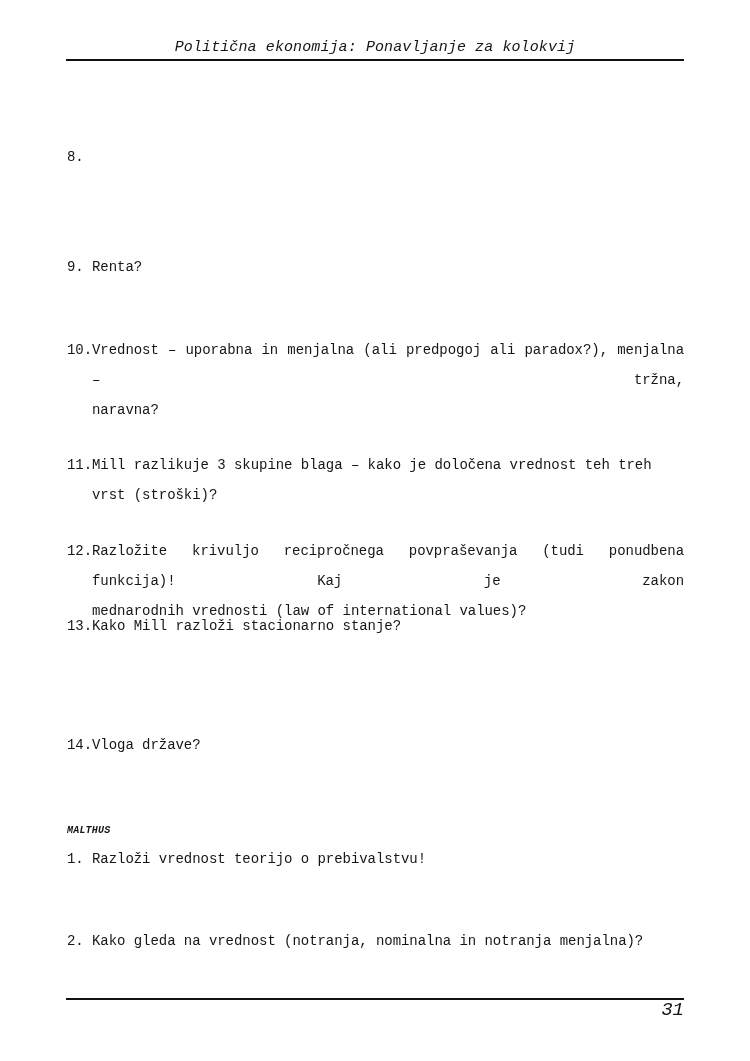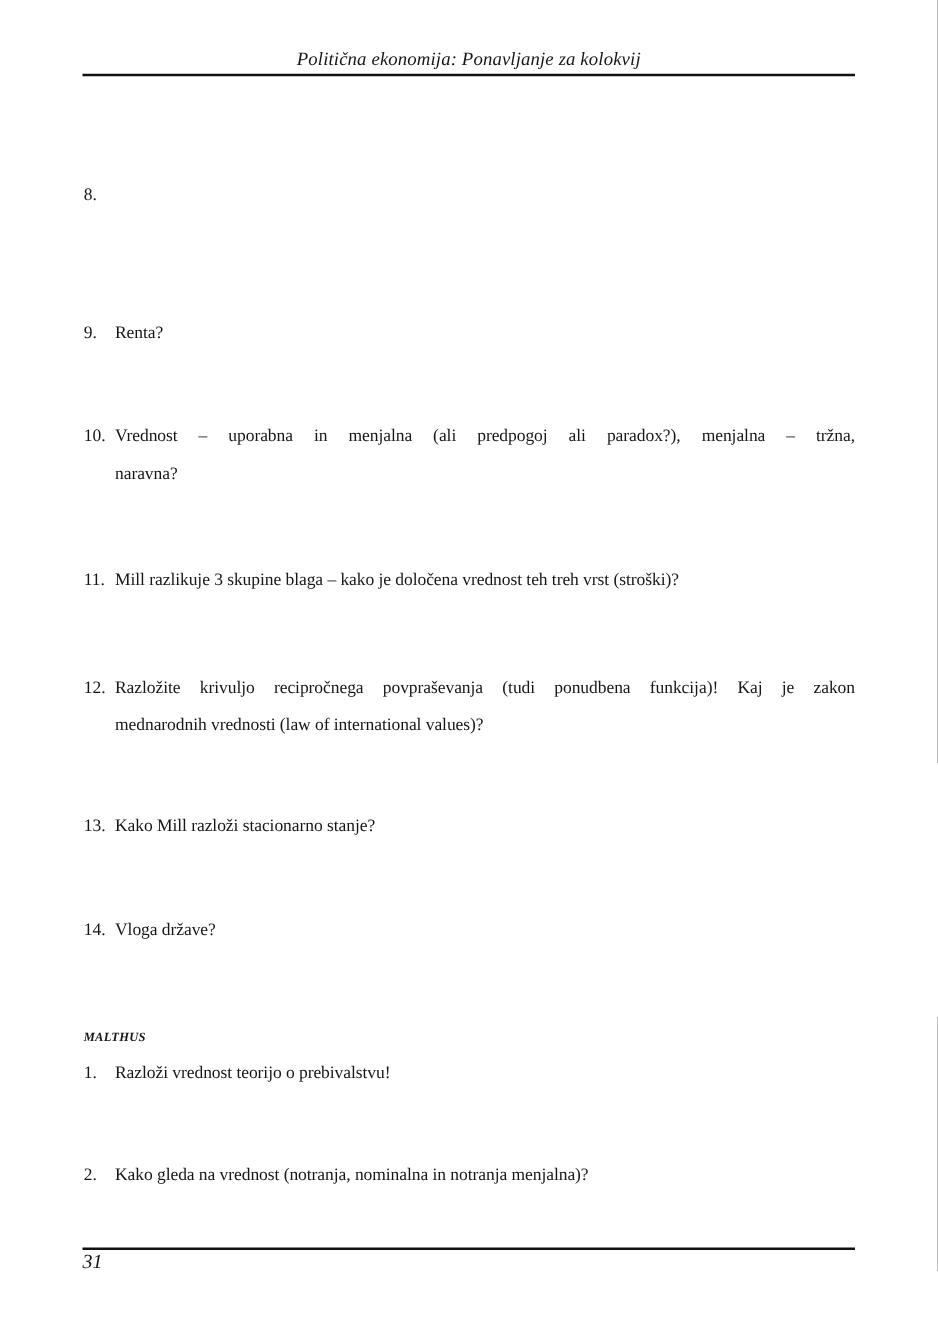--- a/index.html
+++ b/index.html
@@ -2,21 +2,21 @@
 <html><head>
 <meta charset="utf-8">
 <style>
   * { margin: 0; padding: 0; box-sizing: border-box; }
   html, body { background: #888; }
   .page {
     position: relative;
     width: 750px;
     height: 1061px;
     background: #ffffff;
-    font-family: Liberation Serif, serif;
+    font-family: Liberation Mono, monospace;
     color: #161616;
     overflow: hidden;
     margin: 0 auto;
   }
   .rule {
     position: absolute;
     left: 66px;
     width: 618px;
     height: 1.5px;
     background: #111111;
@@ -59,23 +59,23 @@
     font-size: 10px;
     font-weight: bold;
     font-style: italic;
     line-height: 30px;
     letter-spacing: 0.2px;
   }
   .page-number {
     position: absolute;
     left: 66px;
     width: 618px;
-    text-align: left;
+    text-align: right;
     font-style: italic;
-    font-size: 16px;
+    font-size: 19px;
     line-height: 18px;
   }
 </style>
 </head>
 <body>
 
 <div class="page">
 
   <div class="header-title">Politična ekonomija: Ponavljanje za kolokvij</div>
   <div class="rule" style="top:59px"></div>
@@ -109,21 +109,21 @@
   </div>
 
   <div class="q" style="top:536px">
     <span class="num">12.</span>
     <div class="qtext">
       <div class="line just">Razložite krivuljo recipročnega povpraševanja (tudi ponudbena funkcija)! Kaj je zakon</div>
       <div class="line">mednarodnih vrednosti (law of international values)?</div>
     </div>
   </div>
 
-  <div class="q" style="top:647px">
+  <div class="q" style="top:611px">
     <span class="num">13.</span>
     <div class="qtext">
       <div class="line">Kako Mill razloži stacionarno stanje?</div>
     </div>
   </div>
 
   <div class="q" style="top:730px">
     <span class="num">14.</span>
     <div class="qtext">
       <div class="line">Vloga države?</div>

